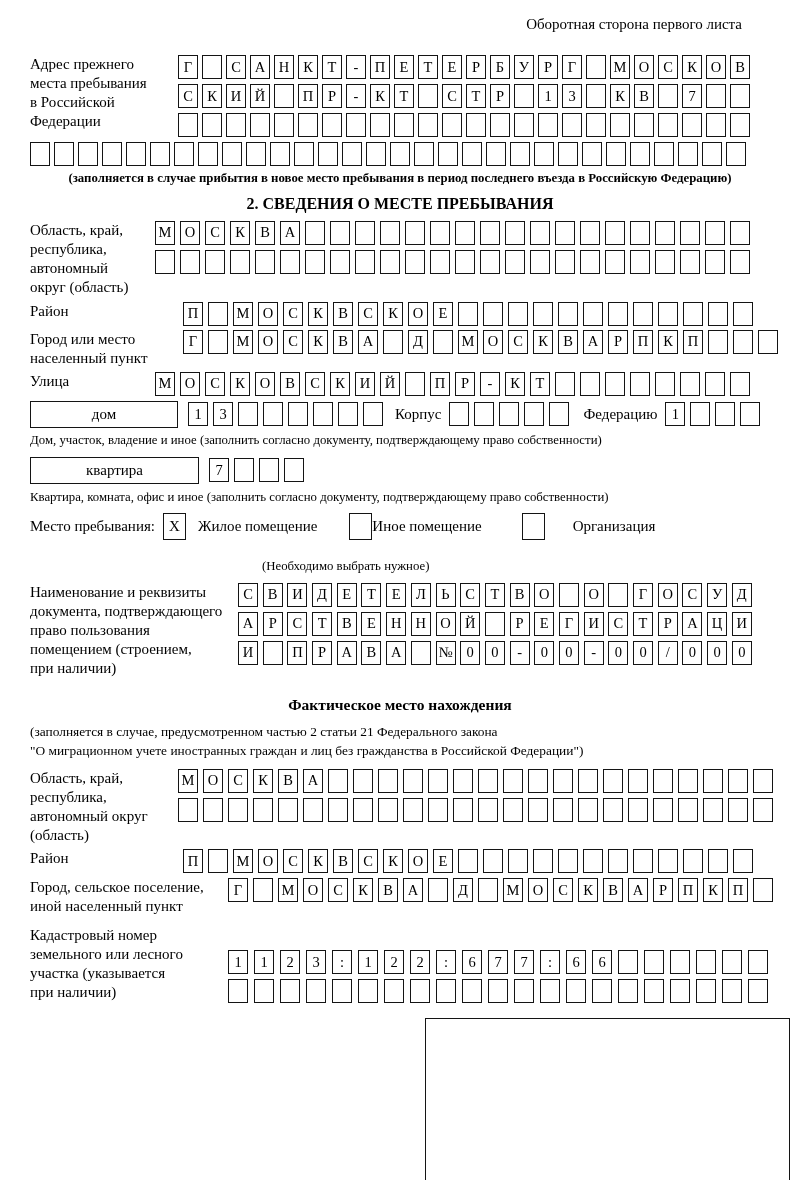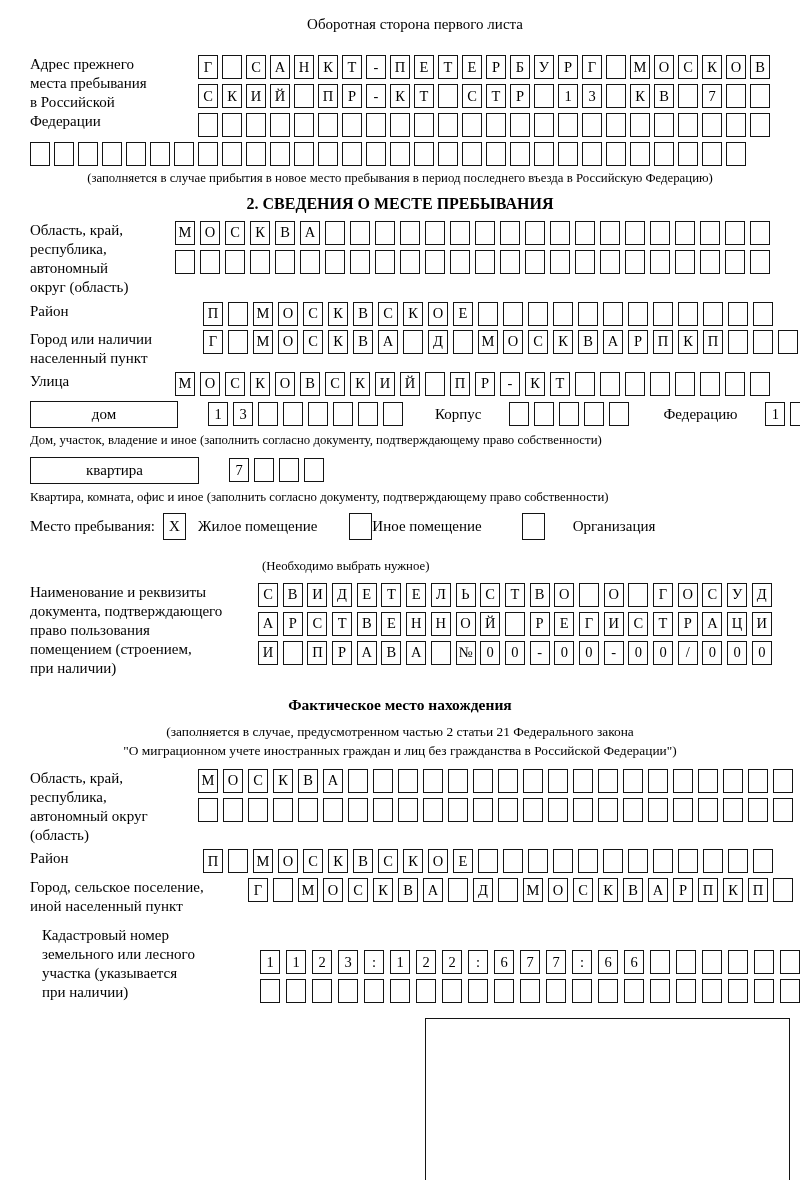--- a/index.html
+++ b/index.html
@@ -1,59 +1,59 @@
 <!DOCTYPE html>
 <html><head>
 <meta charset="utf-8">
 <style>
   html,body{margin:0;padding:0;background:#f2f2f2;}
   .page{
     width:800px;height:1180px;margin:0 auto;background:#ffffff;color:#000;
     font-family:"Liberation Serif","DejaVu Serif",serif;
     position:relative;box-sizing:border-box;padding:16px 0 0 30px;overflow:hidden;
   }
-  .header-note{text-align:center;font-size:15px;}
-  .field-row{display:flex;align-items:flex-start;gap:20px;}
+  .header-note{text-align:right;font-size:15px;padding-right:58px;}
+  .field-row{display:flex;align-items:flex-start;}
   .label{flex:none;font-size:15px;line-height:1.27;}
   .w148{width:148px;}
   .w125{width:125px;}
   .w198{width:198px;}
   .w208{width:208px;}
   .rows > .cells{margin-bottom:5px;}
   .cells{display:flex;gap:4px;}
   .g5{gap:5px;}
   .g47{gap:4.7px;}
   .g6{gap:6px;}
   .ind28{margin-left:28px;}
   .ind5{margin-left:5px;}
   .cell{
     flex:none;width:20px;height:24px;box-sizing:border-box;border:1.4px solid #141414;
     display:flex;align-items:center;justify-content:center;
     font-size:14.5px;background:#fff;
   }
   .caption{font-size:12.8px;line-height:1.3;}
-  .center{text-align:center;}
+  .center{text-align:center;font-weight:bold;}
   .heading{font-size:16px;font-weight:bold;text-align:center;}
   .subheading{font-size:15.5px;font-weight:bold;text-align:center;}
   .widebox{
     flex:none;box-sizing:border-box;border:1.4px solid #141414;height:27px;
     display:flex;align-items:center;justify-content:center;font-size:15px;background:#fff;
   }
   .checkbox{
     flex:none;width:23px;height:27px;box-sizing:border-box;border:1.4px solid #141414;
     display:flex;align-items:center;justify-content:center;font-size:15px;background:#fff;
   }
   .mesto-row{display:flex;align-items:center;font-size:15px;margin-top:8px;}
   .inline-lbl{font-size:15px;}
   .stamp-box{
     margin-left:395px;width:365px;height:175px;box-sizing:border-box;
     border:1.6px solid #141414;background:#fff;
   }
-  .fact-captions{font-size:13.4px;line-height:1.45;text-align:center;margin-right:30px;}
-  .mt4{margin-top:4px;} .mt5{margin-top:5px;} .mt8{margin-top:8px;} .mt10{margin-top:10px;justify-content:flex-end;} .mt18{margin-top:18px;} .mt22{margin-top:22px;}
+  .fact-captions{font-size:13.4px;line-height:1.45;text-align:left;margin-right:30px;}
+  .mt4{margin-top:4px;} .mt5{margin-top:5px;} .mt8{margin-top:8px;} .mt10{margin-top:10px;} .mt18{margin-top:18px;} .mt22{margin-top:22px;}
   .big-caption{margin-right:30px;}
 </style>
 </head>
 <body>
 
 <div class="page">
 
   <div class="header-note">Оборотная сторона первого листа</div>
 
   <div class="field-row mt22">
@@ -267,21 +267,21 @@
         <div class="cell"></div>
         <div class="cell"></div>
         <div class="cell"></div>
         <div class="cell"></div>
         <div class="cell"></div>
       </div>
   </div>
 
   <div class="field-row mt4">
     <div class="label w125">
-      <div>Город или наличии</div>
+      <div>Город или место</div>
       <div>населенный пункт</div>
     </div>
     <div class="cells g5 ind28">
         <div class="cell">Г</div>
         <div class="cell"></div>
         <div class="cell">М</div>
         <div class="cell">О</div>
         <div class="cell">С</div>
         <div class="cell">К</div>
         <div class="cell">В</div>

